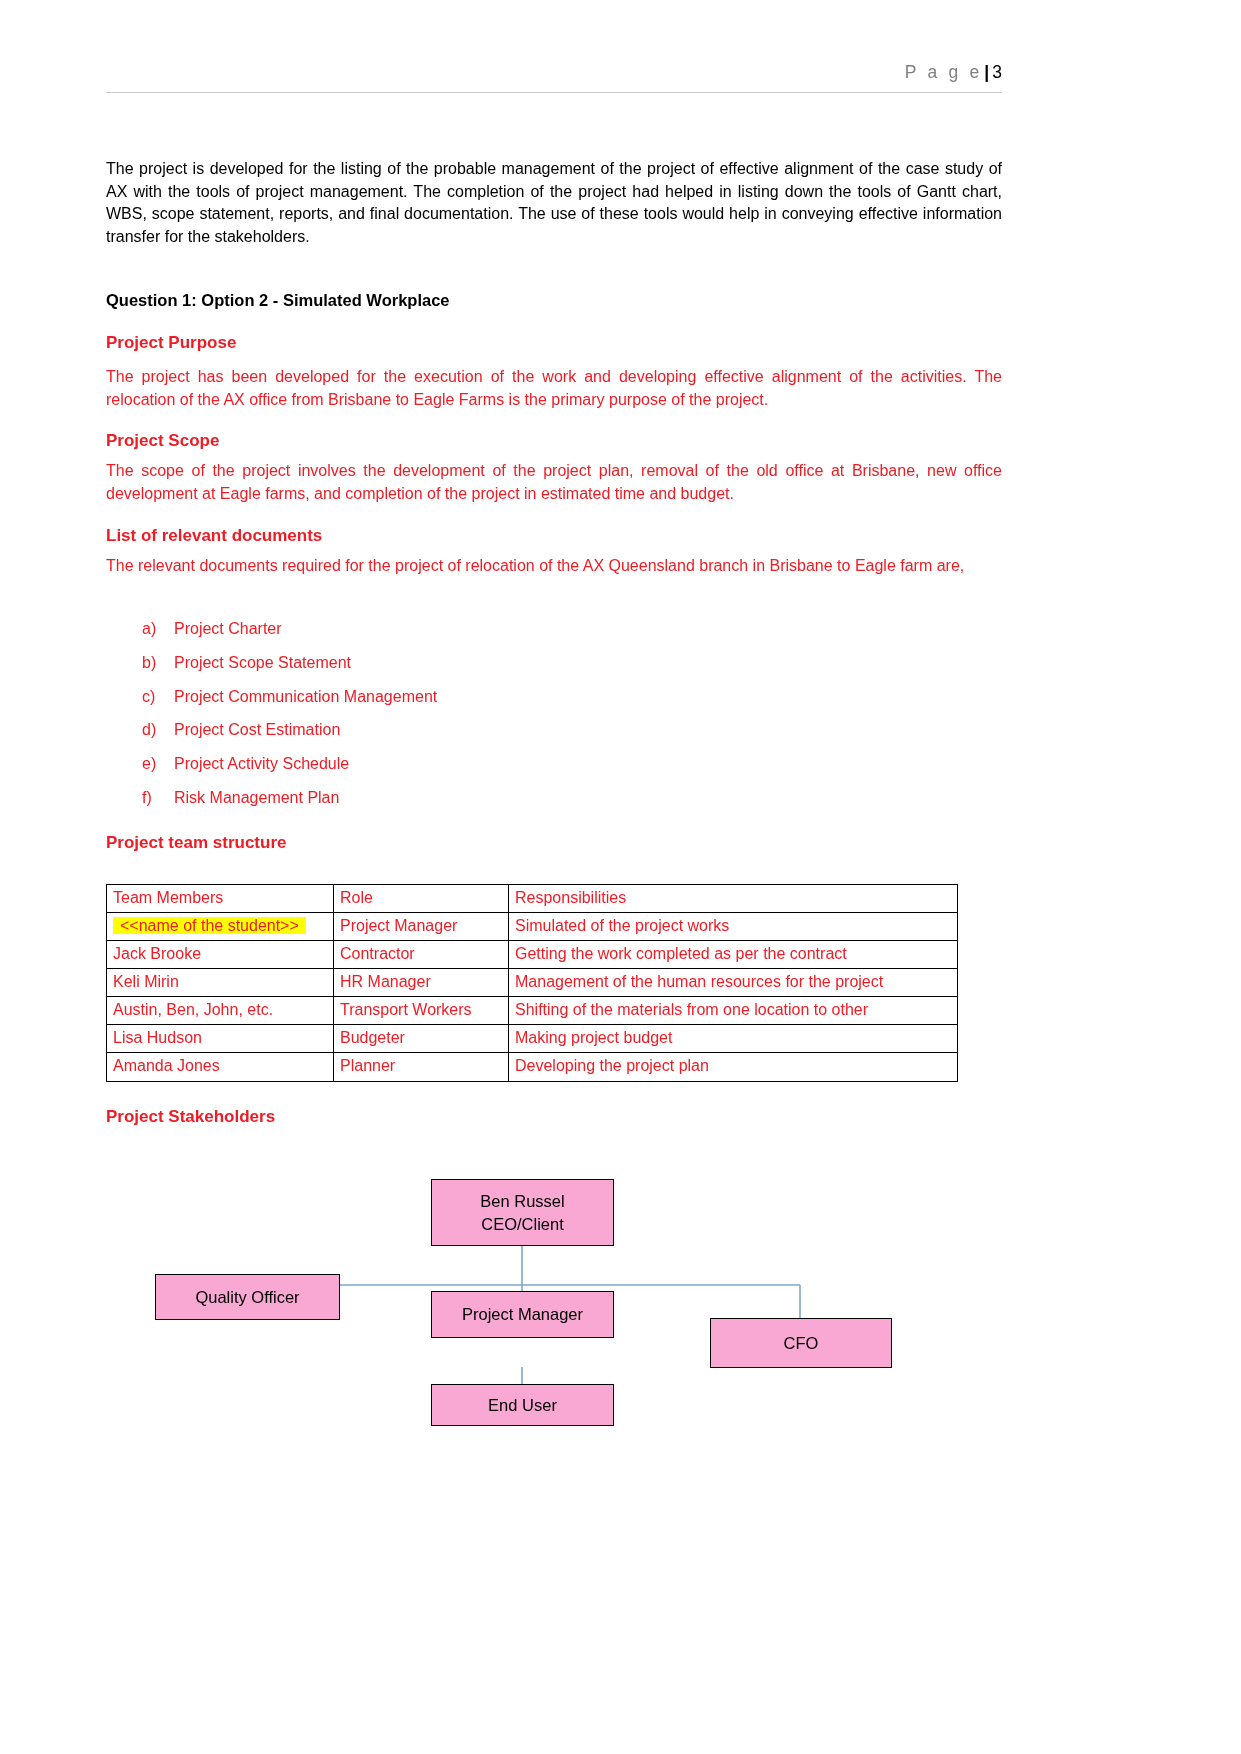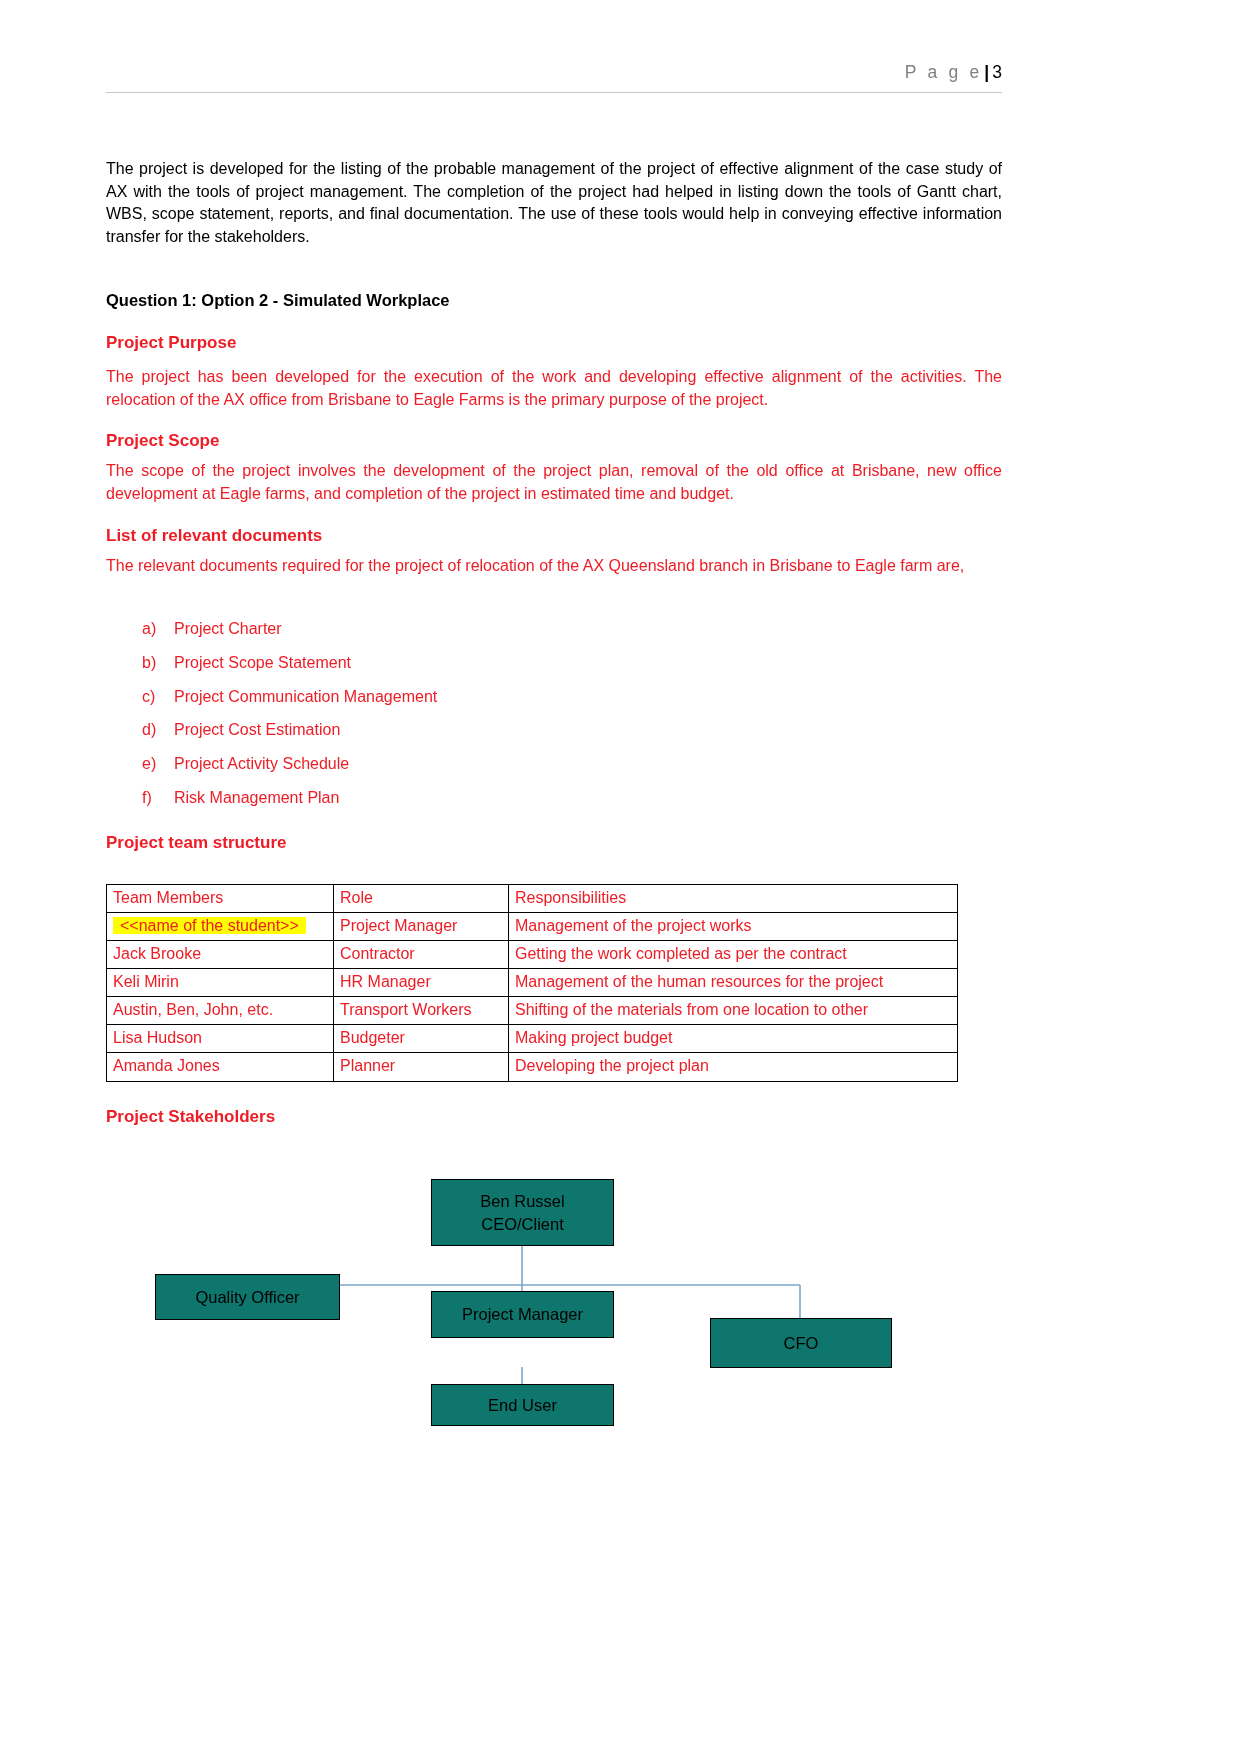--- a/index.html
+++ b/index.html
@@ -130,21 +130,21 @@
   .orgchart {
     position: absolute;
     left: 106px;
     top: 1155px;
     width: 896px;
     height: 290px;
   }
   .org-box {
     position: absolute;
     border: 1px solid #000000;
-    background: #0f766e;
+    background: #f9a8d4;
     box-sizing: border-box;
     display: flex;
     align-items: center;
     justify-content: center;
     text-align: center;
     font-size: 16.5px;
     color: #000000;
     line-height: 1.35;
   }
   .orgchart svg {
@@ -219,21 +219,21 @@
       </colgroup>
       <tbody id="team-table-body">
           <tr>
             <td>Team Members</td>
             <td>Role</td>
             <td>Responsibilities</td>
           </tr>
           <tr>
             <td><span class="hl">&lt;&lt;name of the student&gt;&gt;</span></td>
             <td>Project Manager</td>
-            <td>Management of the project works</td>
+            <td>Simulated of the project works</td>
           </tr>
           <tr>
             <td>Jack Brooke</td>
             <td>Contractor</td>
             <td>Getting the work completed as per the contract</td>
           </tr>
           <tr>
             <td>Keli Mirin</td>
             <td>HR Manager</td>
             <td>Management of the human resources for the project</td>

